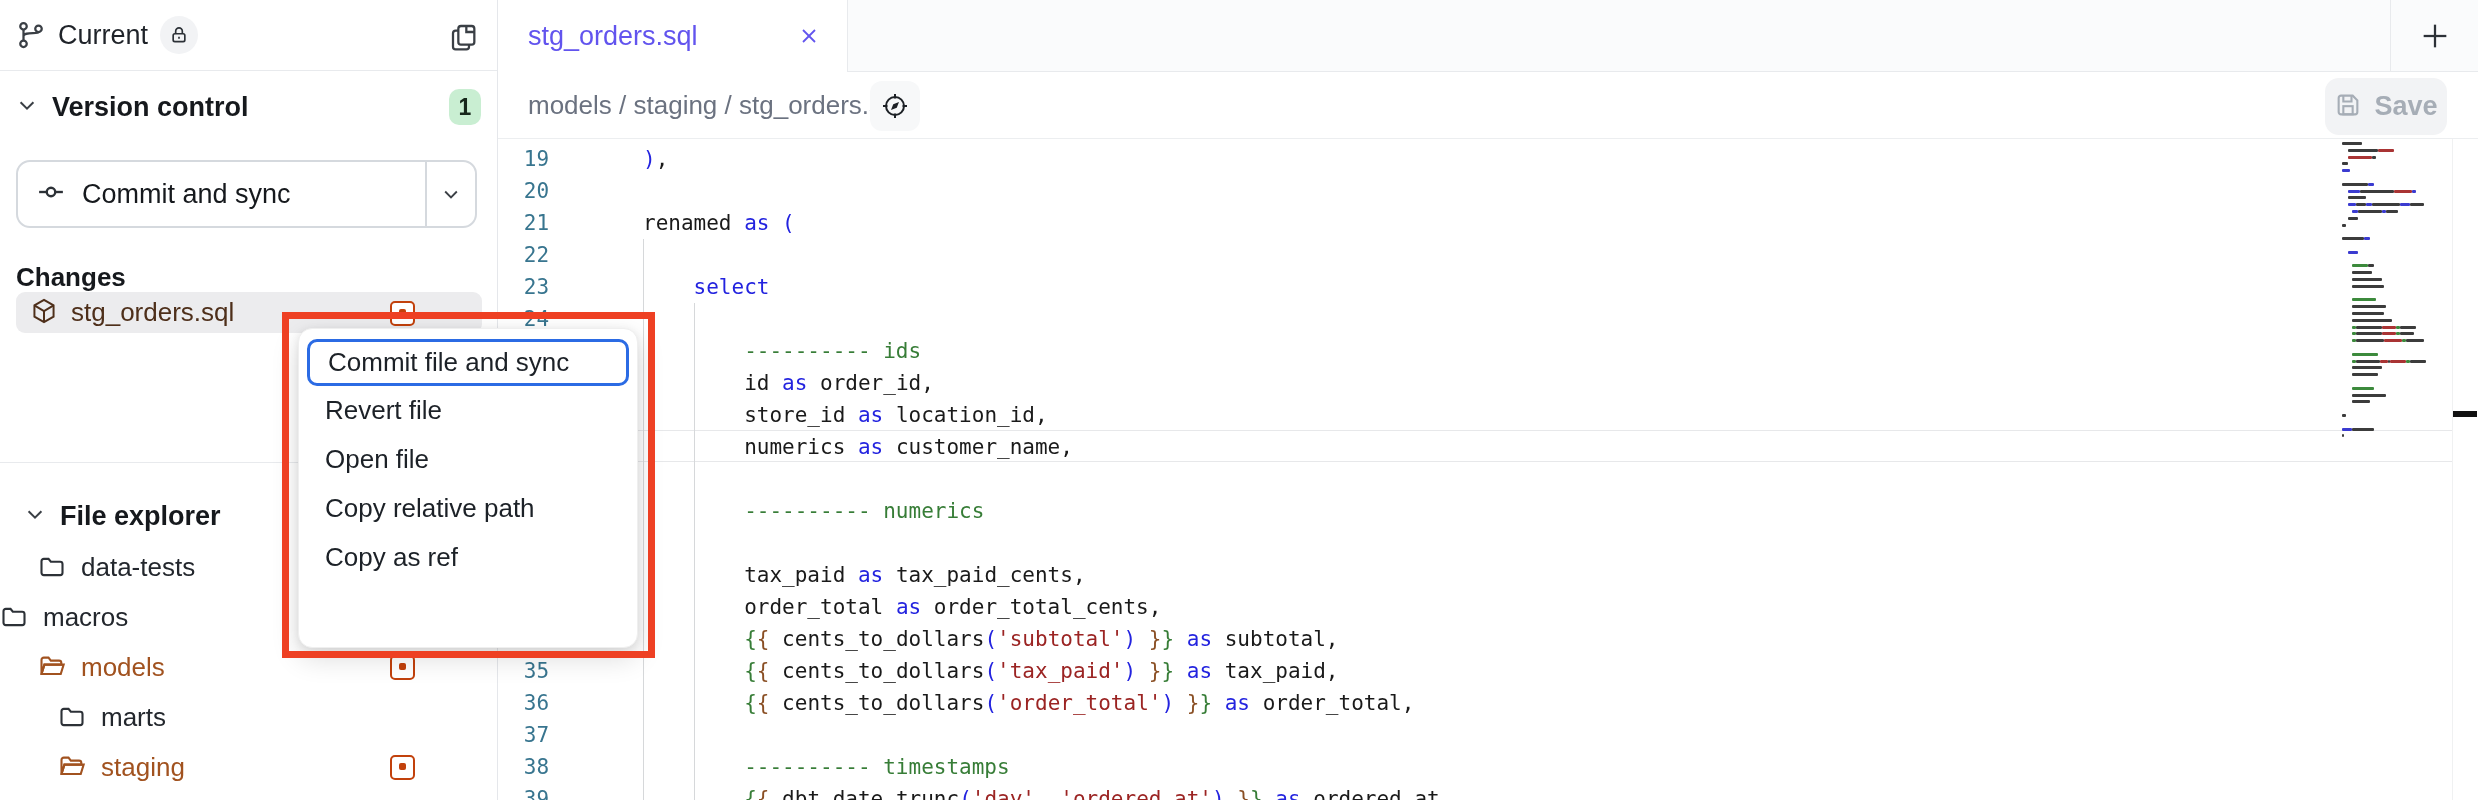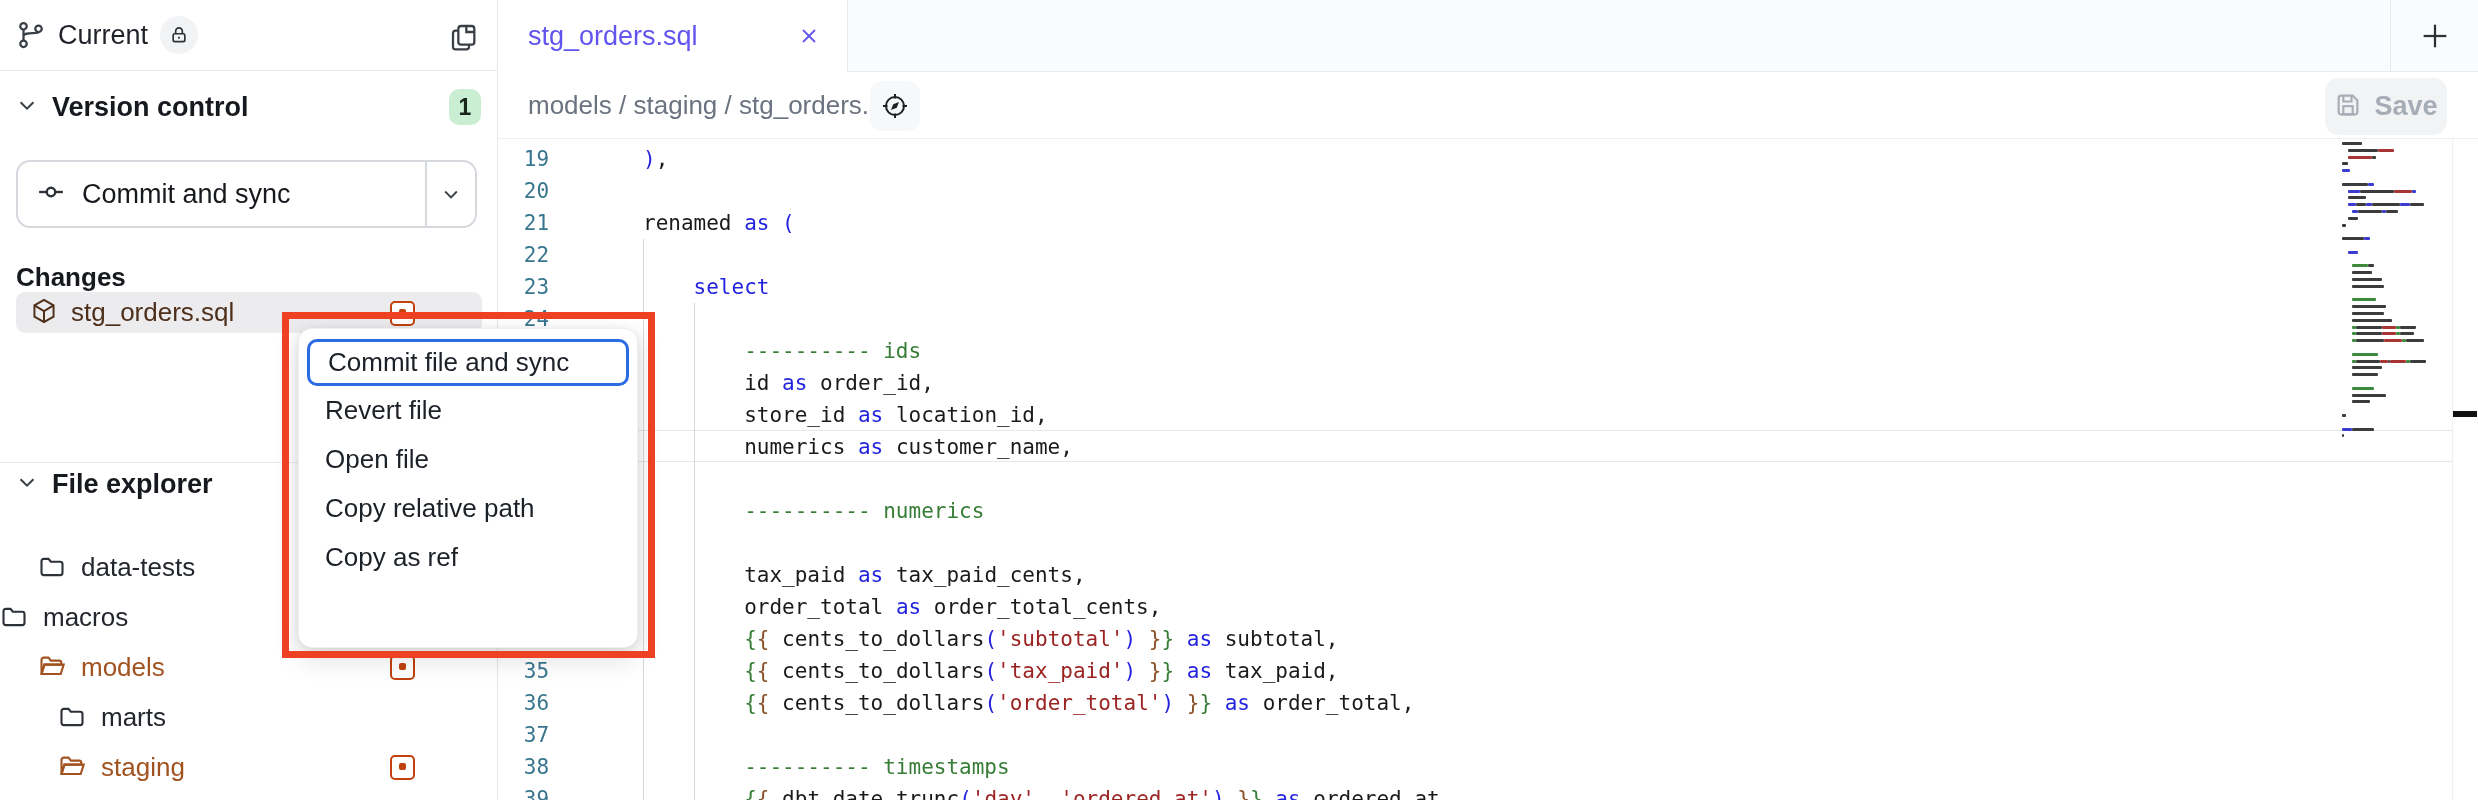--- a/index.html
+++ b/index.html
@@ -184,21 +184,21 @@
           <path d="M12 2.5 L20.2 7.2 V16.8 L12 21.5 L3.8 16.8 V7.2 Z"></path>
           <path d="M3.8 7.2 L12 12 L20.2 7.2 M12 12 V21.5"></path>
         </svg>
       </span>
       <span class="fname">stg_orders.sql</span>
     </div>
     <div class="mod-badge" style="position:absolute; left:390px; top:301px;"></div>
 
     <div id="fe-divider"></div>
 
-    <div class="section-head" style="top:456px;">
+    <div class="section-head" style="top:488px;margin-left:8px;">
       <span class="chev">
         <svg width="22" height="22" viewBox="0 0 24 24" fill="none" stroke="currentColor" stroke-width="2.2">
             <path d="M5 9 l7 7 7-7"></path>
           </svg>
       </span>
       <span class="section-title">File explorer</span>
     </div>
 
     <div class="tree" id="file-tree">
         <div class="tree-item" style="padding-left: 38px;">

